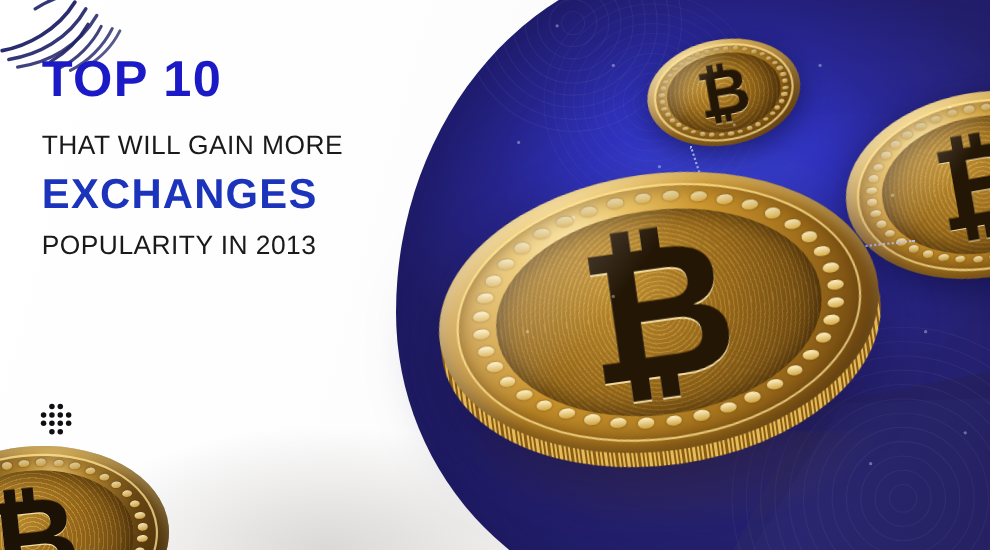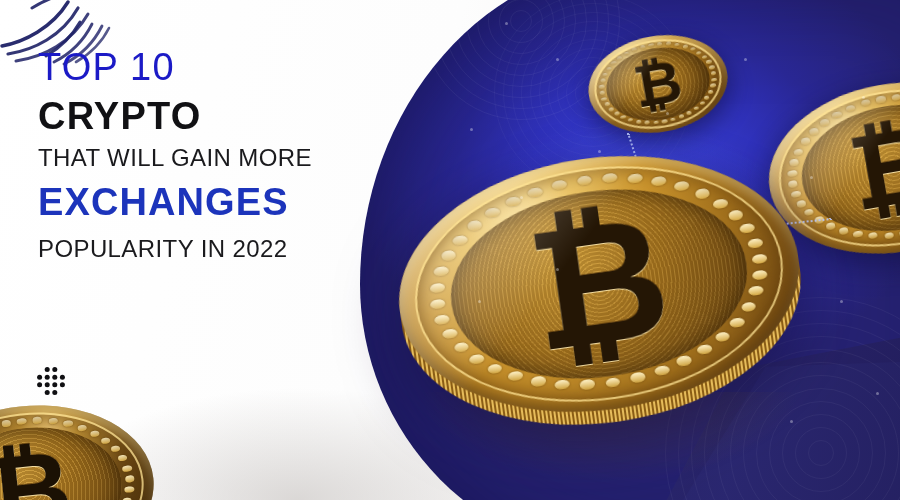--- a/index.html
+++ b/index.html
@@ -72,22 +72,22 @@
     border-radius:50%;
   }
 
   
   #swoosh { position:absolute; left:-6px; top:-16px; width:130px; height:82px; }
 
   
   .copy { position:absolute; left:38px; top:48px; width:370px; }
   .line { line-height:1; letter-spacing:.6px; white-space:nowrap; }
   .l-top10 {
-    font-size:38px; font-weight:400; color:#1b1ac6;
-    letter-spacing:1.2px; margin-bottom:11px;
+    font-size:46px; font-weight:700; color:#1b1ac6;
+    letter-spacing:1.2px; margin-bottom:27px;
   }
   .l-crypto {
     font-size:38px; font-weight:700; color:#111114;
     letter-spacing:1.2px; margin-bottom:11px;
   }
   .l-exchanges {
     font-size:38px; font-weight:700; color:#1c34bb;
     letter-spacing:1.1px; margin-bottom:16px;
   }
   .l-sub {
@@ -421,24 +421,23 @@
           <i style="left: 93.7486%; top: 35.7852%;"></i>
           <i style="left: 95.4337%; top: 42.804%;"></i>
         </div>
       <div class="coin-b" style="font-size:104px;color:#1b1104">₿</div>
     </div>
     <div class="coin-rim"></div>
   </div>
 
   <div class="copy">
     <div class="line l-top10">TOP 10</div>
-    <div class="line l-crypto">CRYPTO</div>
     <div class="line l-sub">THAT WILL GAIN MORE</div>
     <div class="line l-exchanges">EXCHANGES</div>
-    <div class="line l-sub">POPULARITY IN 2022</div>
+    <div class="line l-sub">POPULARITY IN 2013</div>
   </div>
 
   <div id="logo">
     <svg id="logo-mark" viewBox="0 0 32 32">
       <g fill="#101013">
           <circle cx="11.2" cy="3.6" r="2.5"></circle>
           <circle cx="18.8" cy="3.6" r="2.5"></circle>
           <circle cx="3.6" cy="11.2" r="2.5"></circle>
           <circle cx="11.2" cy="11.2" r="2.5"></circle>
           <circle cx="18.8" cy="11.2" r="2.5"></circle>

